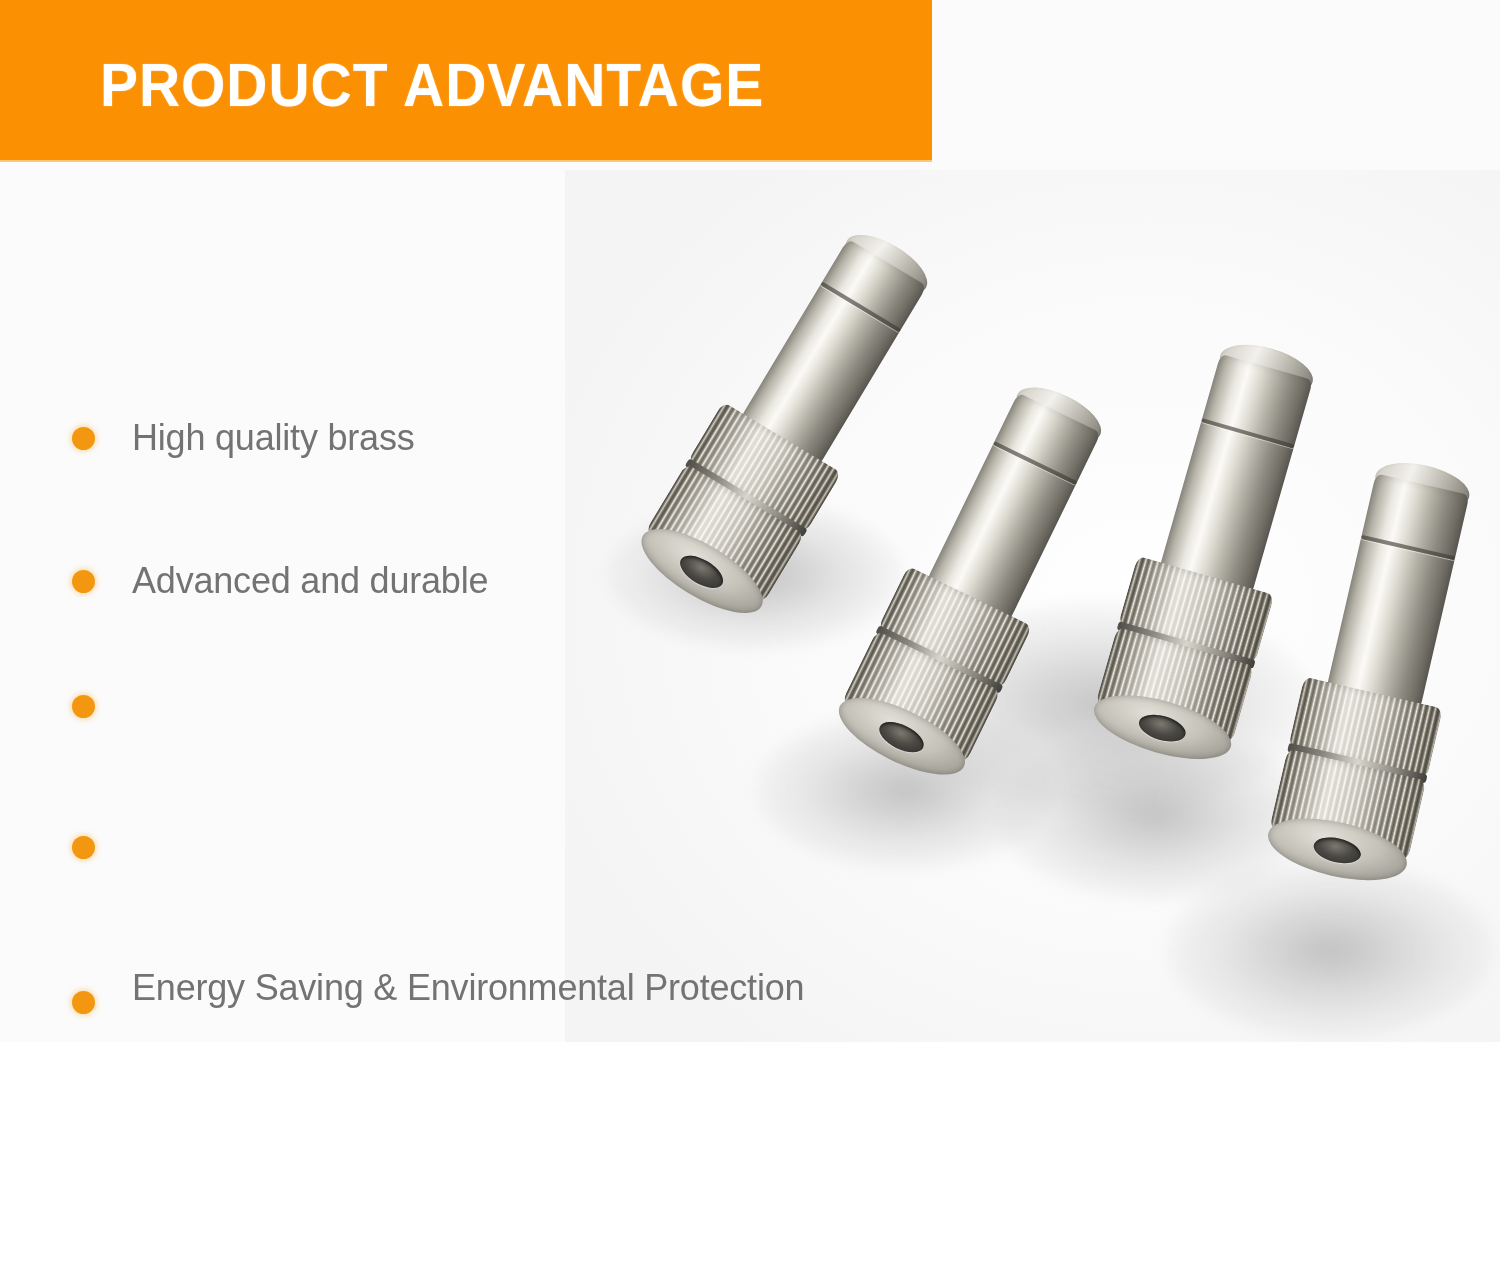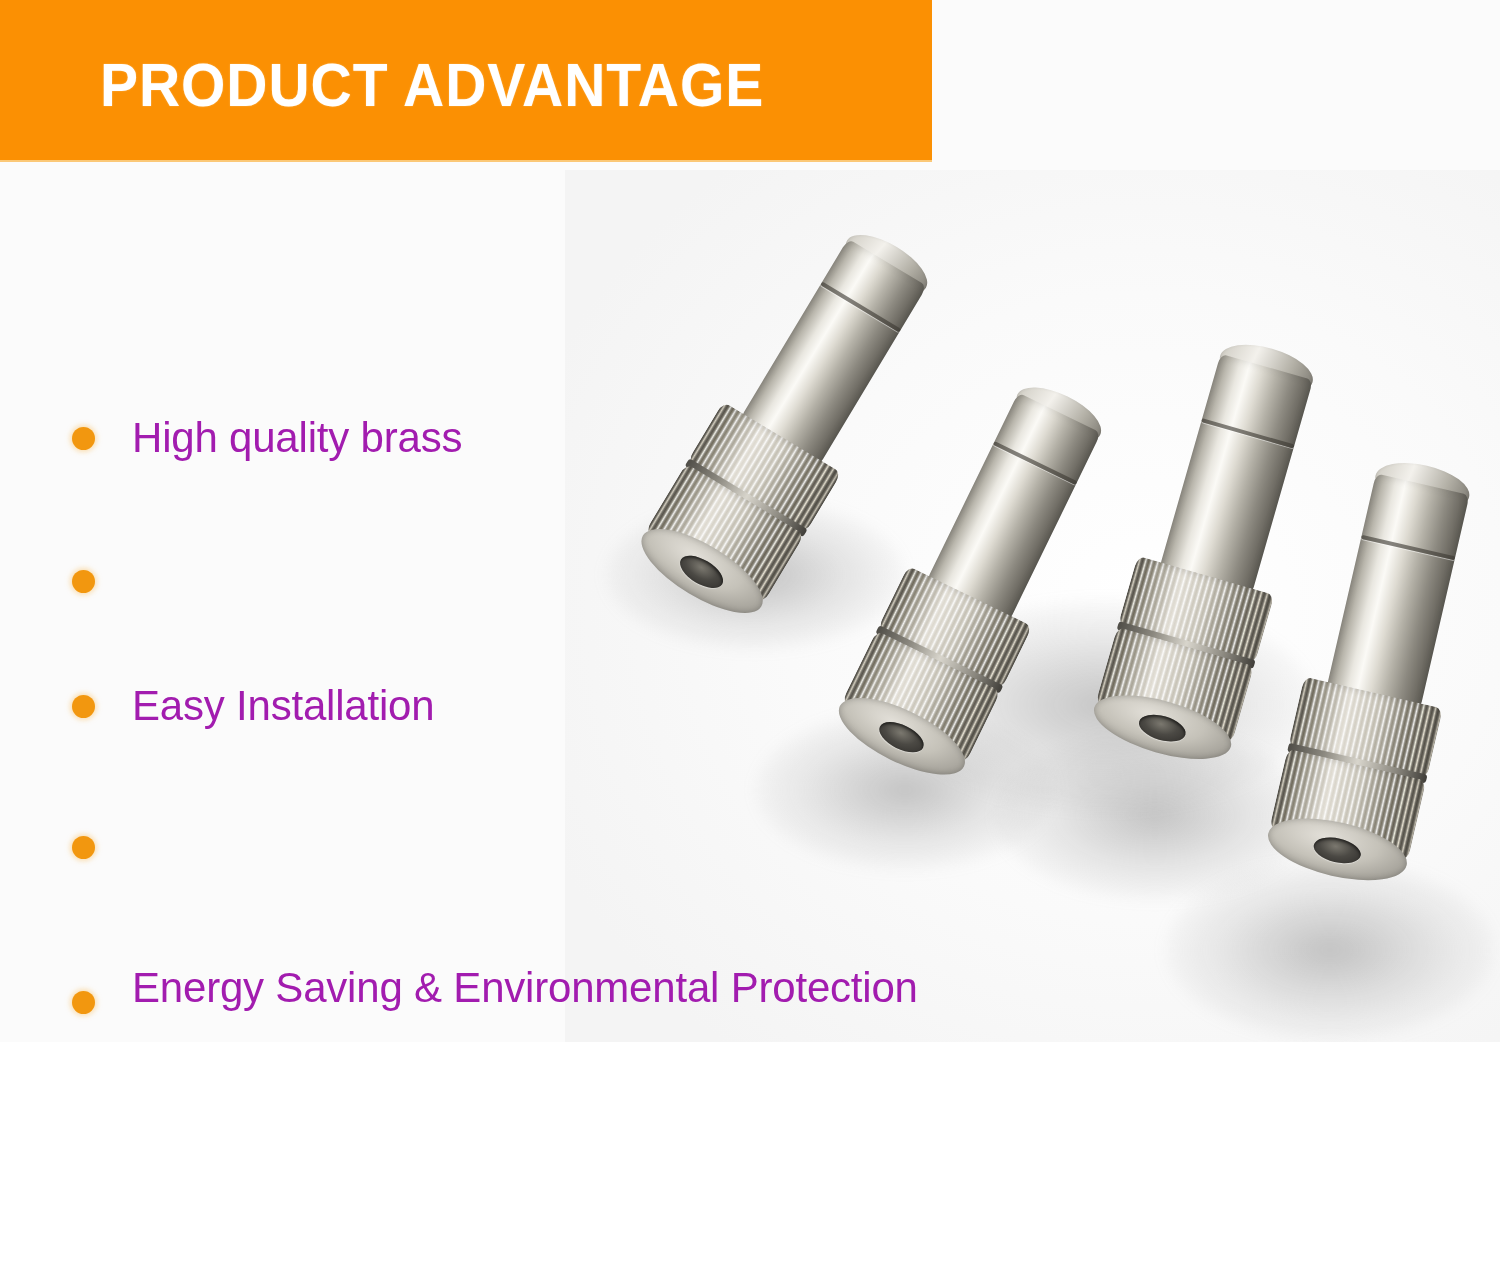--- a/index.html
+++ b/index.html
@@ -70,23 +70,23 @@
   .bullet-dot {
     width: 23px;
     height: 23px;
     border-radius: 50%;
     background: #f2970f;
     flex: 0 0 auto;
     box-shadow: 0 0 5px 2px rgba(250,200,120,0.55);
   }
   .feature-text {
     margin-left: 37px;
-    font-size: 42px;
+    font-size: 36px;
     line-height: 52px;
-    color: #a21caf;
+    color: #737373;
     white-space: nowrap;
     letter-spacing: -0.2px;
   }
 
   
   .photo {
     position: absolute;
     left: 565px;
     top: 170px;
     width: 935px;
@@ -243,24 +243,24 @@
 
   </div>
 
   <ul class="feature-list">
     <li class="feature-item">
       <span class="bullet-dot"></span>
       <span class="feature-text">High quality brass</span>
     </li>
     <li class="feature-item">
       <span class="bullet-dot"></span>
-    </li>
-    <li class="feature-item">
-      <span class="bullet-dot"></span>
-      <span class="feature-text">Easy Installation</span>
+      <span class="feature-text">Advanced and durable</span>
+    </li>
+    <li class="feature-item">
+      <span class="bullet-dot"></span>
     </li>
     <li class="feature-item">
       <span class="bullet-dot"></span>
     </li>
     <li class="feature-item">
       <span class="bullet-dot"></span>
       <span class="feature-text">Energy Saving &amp; Environmental Protection</span>
     </li>
   </ul>
 

